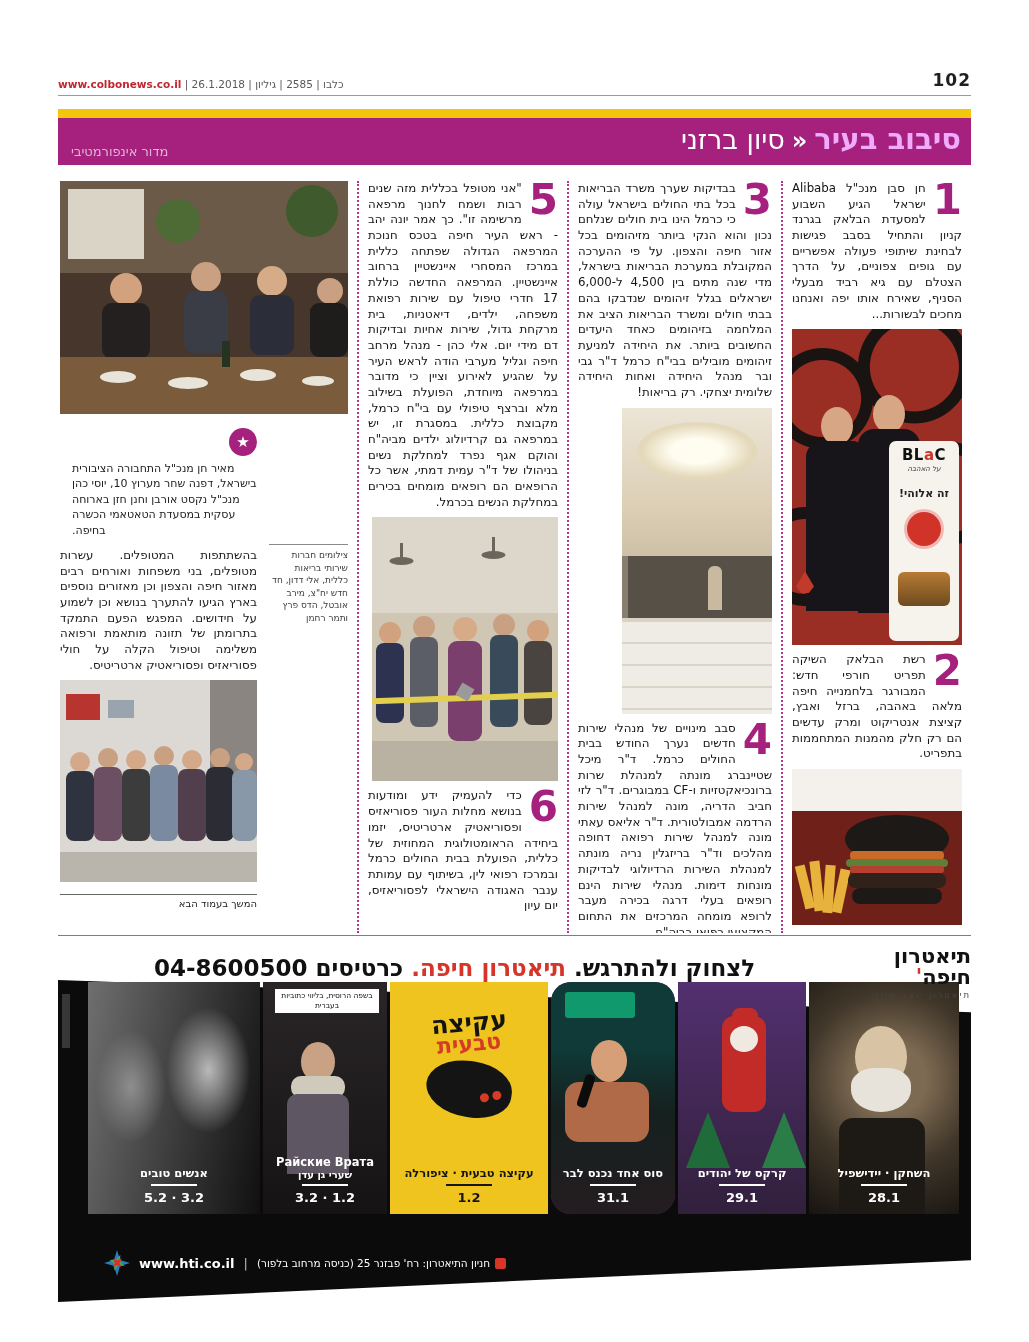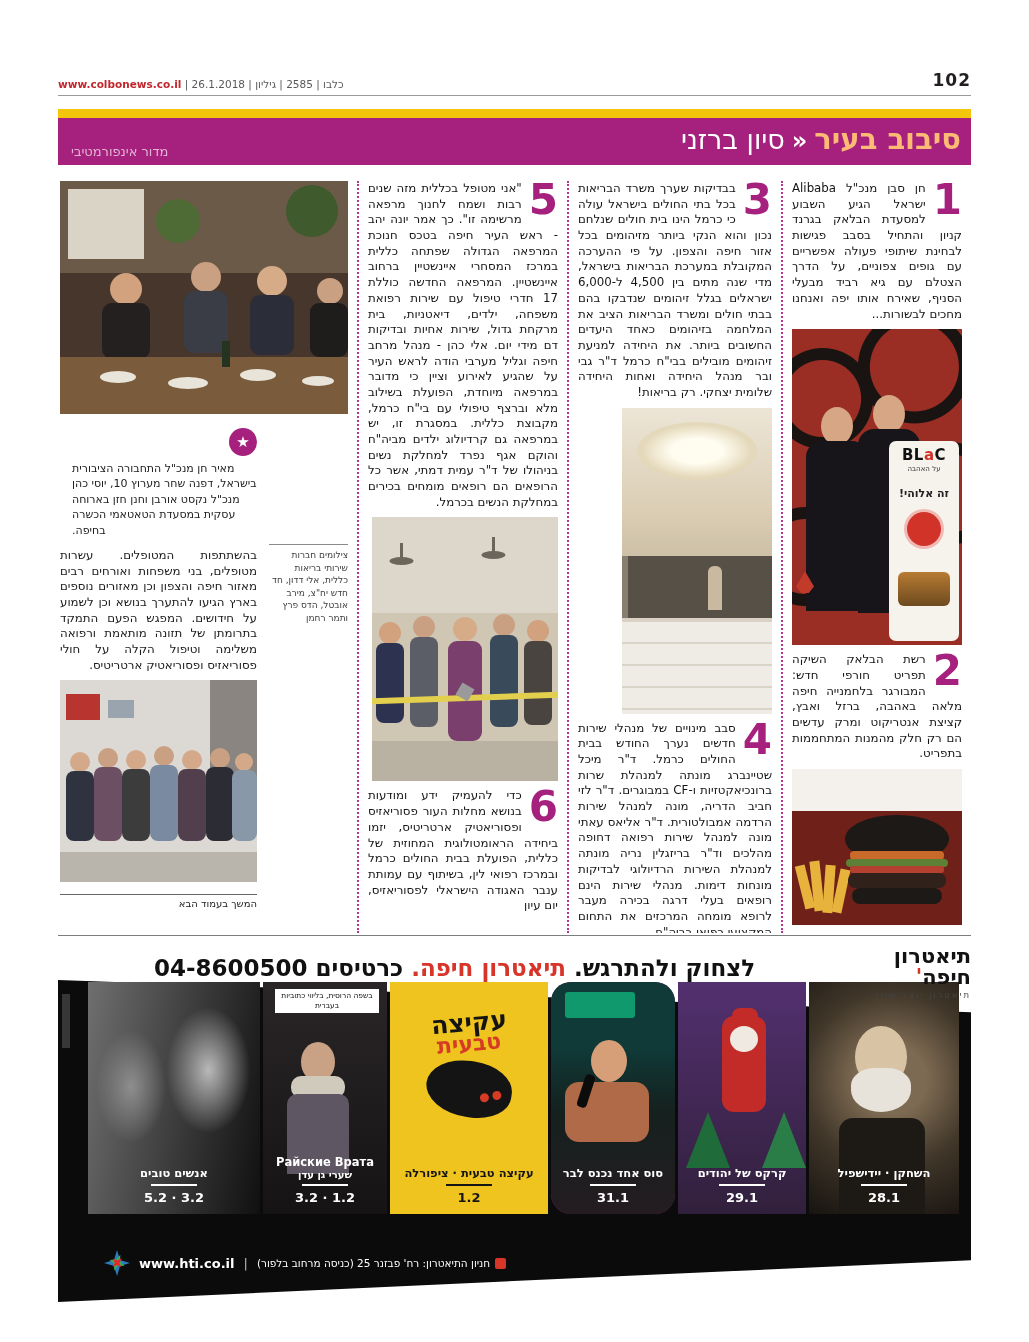--- a/index.html
+++ b/index.html
@@ -12,21 +12,21 @@
   .hdr-left{font-size:10.5px;color:#58595b;direction:ltr;}
   .hdr-url{color:#c1272d;font-weight:700;}
   .hdr-page{font-size:17px;font-weight:800;color:#231f20;letter-spacing:1px;}
   .hdr-rule{border-top:1px solid #9a9a9a;margin-top:5px;}
 
   
   .banner{margin-top:13px;}
   .banner-yellow{height:9px;background:#f3c50b;}
   .banner-body{height:47px;background:#a6217e;position:relative;}
   .banner-title{position:absolute;right:10px;top:4px;display:flex;direction:rtl;align-items:baseline;gap:7px;}
-  .bt-main{color:#fdba74;font-size:29px;font-weight:800;}
+  .bt-main{color:#f0abfc;font-size:29px;font-weight:800;}
   .bt-chev{color:#fff;font-size:24px;font-weight:700;}
   .bt-author{color:#fff;font-size:27px;font-weight:400;}
   .banner-section{position:absolute;left:13px;bottom:6px;color:#e3b4d4;font-size:13px;}
 
   
   .content{display:flex;direction:rtl;margin-top:16px;height:752px;overflow:hidden;}
   .col{padding:0 9px;border-left:2px dotted #b5348e;overflow:hidden;}
   .col:last-child{border-left:none;}
   .colA{width:170px;}
   .colB{width:194px;}
@@ -44,21 +44,21 @@
     radial-gradient(circle at 45% 58%,transparent 47px,#191412 48px,#191412 59px,transparent 60px),
     radial-gradient(circle at 92% 52%,transparent 39px,#191412 40px,#191412 51px,transparent 52px),
     radial-gradient(circle at 8% 72%,transparent 37px,#191412 38px,#191412 49px,transparent 50px);}
   .blac-man{position:absolute;}
   .blac-head{width:32px;height:38px;border-radius:50%;background:#d7a684;margin:0 auto;}
   .blac-body{width:62px;height:170px;border-radius:16px 16px 0 0;background:#17151a;margin-top:-4px;}
   .blac-sign{position:absolute;right:3px;bottom:4px;width:70px;height:200px;background:#f6f3ec;
              border-radius:7px;text-align:center;padding:5px 3px;box-sizing:border-box;}
   .blac-logo{font-size:15px;font-weight:900;color:#111;letter-spacing:.5px;direction:ltr;}
   .blac-a{color:#d23329;}
-  .blac-sub{font-size:7px;color:#333;margin-top:1px;}
+  .blac-sub{font-size:7px;color:#333;margin-top:1px;font-style:italic;}
   .blac-line{font-size:11px;font-weight:800;color:#222;margin-top:14px;}
   .blac-burst{width:34px;height:34px;border-radius:50%;background:#d23329;margin:12px auto 0;
               box-shadow:0 0 0 3px #f0b9b4;}
   .blac-burger{width:52px;height:34px;border-radius:6px;background:linear-gradient(#b77b33,#6e4a1f);margin:26px auto 0;}
   .blac-devil{position:absolute;left:4px;bottom:52px;width:18px;height:22px;background:#c13a2a;
               clip-path:polygon(50% 0,100% 70%,70% 100%,30% 100%,0 70%);}
 
   
   
   .photo-mall{position:relative;width:150px;height:306px;margin-left:auto;margin-right:0;

